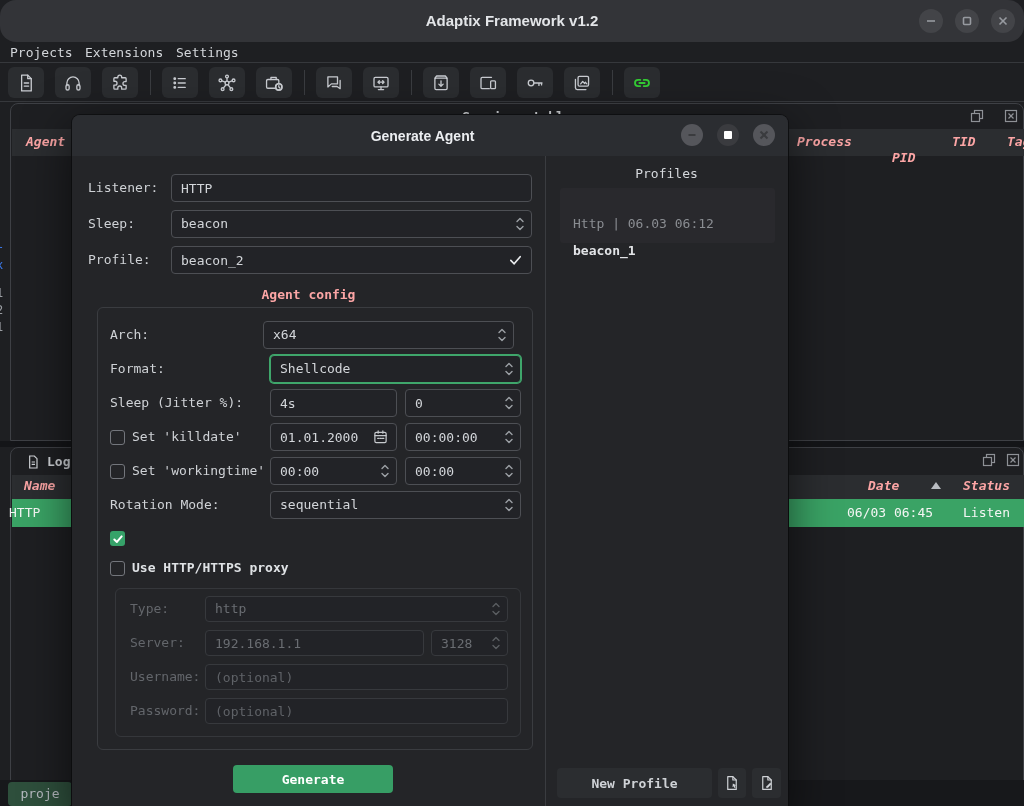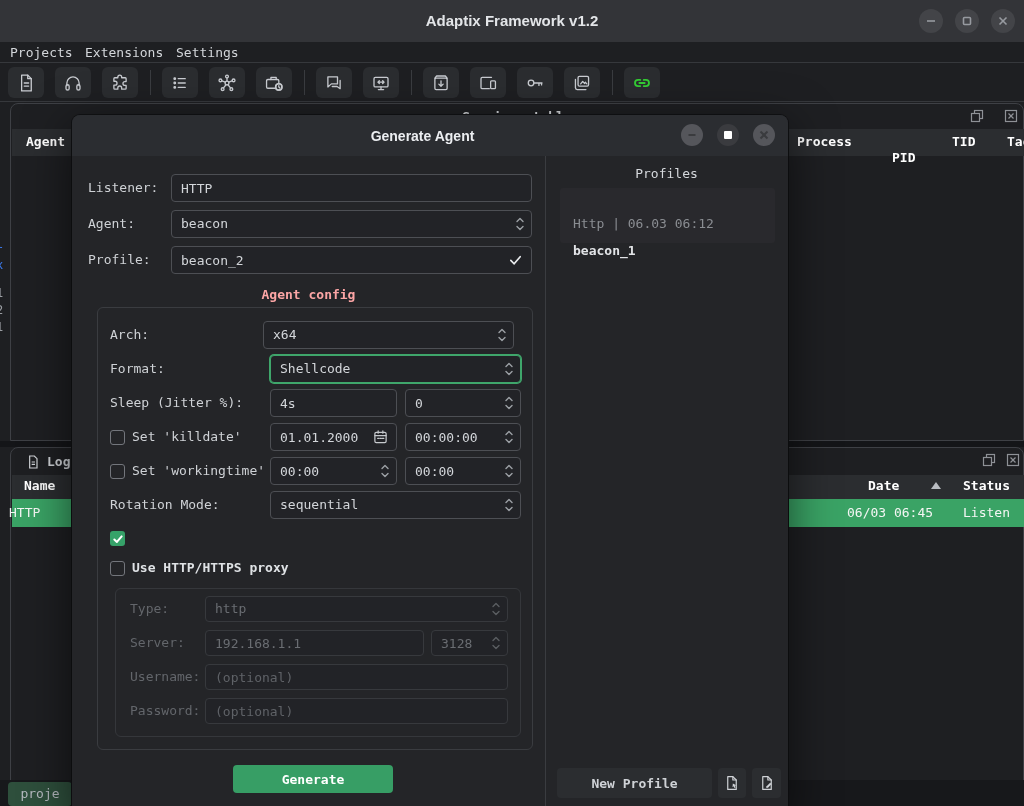--- a/index.html
+++ b/index.html
@@ -4,42 +4,42 @@
 <style>
   * { margin:0; padding:0; box-sizing:border-box; }
   html,body { width:1024px; height:806px; overflow:hidden; background:#1e1f22; }
   #app { position:relative; width:1024px; height:806px; background:#1e1f22;
          font-family:"DejaVu Sans Mono", monospace; font-size:13px; color:#cfd2d6; }
   .abs { position:absolute; }
   .sans { font-family:"Liberation Sans", "DejaVu Sans", sans-serif; }
   .bold { font-weight:bold; }
 
   
-  .titlebar { left:0; top:0; width:1024px; height:42px; background:#333438; }
+  .titlebar { left:0; top:0; width:1024px; height:42px; background:#333438;border-radius:16px; }
   .titlebar .title { left:0; right:0; top:12px; text-align:center; color:#e3e5e8; font-size:15px; }
   .wbtn { width:24px; height:24px; border-radius:50%; background:#434448; top:9px; }
   .wbtn svg { position:absolute; left:50%; top:50%; transform:translate(-50%,-50%);
               stroke:#979aa0; fill:none; stroke-width:1.6; }
   .menubar { left:0; top:42px; width:1024px; height:21px; background:#1e1f22; border-bottom:1px solid #36383c; }
   .menuitem { top:0; height:21px; line-height:21px; color:#d3d6da; padding:0 6px; }
   .toolbar { left:0; top:64px; width:1024px; height:38px; background:#1e1f22; border-bottom:1px solid #36383c; }
   .tbtn { top:3px; width:36px; height:31px; background:#2b2d30; border-radius:6px; }
   .tbtn svg { position:absolute; left:50%; top:50%; transform:translate(-50%,-50%);
               width:21px; height:21px; stroke:#c9ccd1; fill:none; stroke-width:1.5;
               stroke-linecap:round; stroke-linejoin:round; }
   .tbtn.green svg { stroke:#33cc33; stroke-width:2.1; }
   .tsep { top:6px; width:1px; height:25px; background:#3a3c40; }
 
   
   .panelframe { border:1px solid #3e4045; border-radius:8px 8px 0 0; background:#1e1f22; }
   .paneltitle { color:#d6d9dd; font-weight:bold; }
   .miniicon { width:15px; height:14px; }
   .miniicon svg { stroke:#8e9196; fill:none; stroke-width:1.2; }
   .theadrow { background:#2b2d30; }
-  .th { font-weight:bold; color:#ffffff; }
+  .th { font-weight:bold; color:#fca5a5;font-style:italic; }
   .greenrow { background:#3aa365; color:#f4f6f4; }
   .sortarrow { width:0; height:0; border-left:5px solid transparent; border-right:5px solid transparent;
                border-bottom:7px solid #b9bcc1; }
   .fragment { font-size:12px; }
   .frag-blue { color:#3b78e8; }
   .frag-grey { color:#9a9da2; }
   .footerstrip { background:#17181b; }
   .projtab { background:#2e4f3c; border-radius:4px; color:#b6bac0; text-align:center; line-height:24px; }
 
   
@@ -309,21 +309,21 @@
             <line x1="8.5" y1="1.5" x2="1.5" y2="8.5"></line>
           </svg>
       </div>
     </div>
 
     <span class="abs lab" style="left:16px; top:59px;">Listener:</span>
     <div class="abs inp" style="left:99px; top:59px; width:361px;">
       <input class="raw" value="HTTP" style="">
     </div>
 
-    <span class="abs lab" style="left:16px; top:95px;">Agent:</span>
+    <span class="abs lab" style="left:16px; top:95px;">Sleep:</span>
     <div class="abs select" style="left:99px; top:95px; width:361px;">
       <span class="selval">beacon</span>
       <svg class="updn" viewBox="0 0 10 17">
           <polyline points="2,6 5,3 8,6"></polyline>
           <polyline points="2,11 5,14 8,11"></polyline>
         </svg>
     </div>
 
     <span class="abs lab" style="left:16px; top:131px;">Profile:</span>
     <div class="abs inp" style="left:99px; top:131px; width:361px;">

